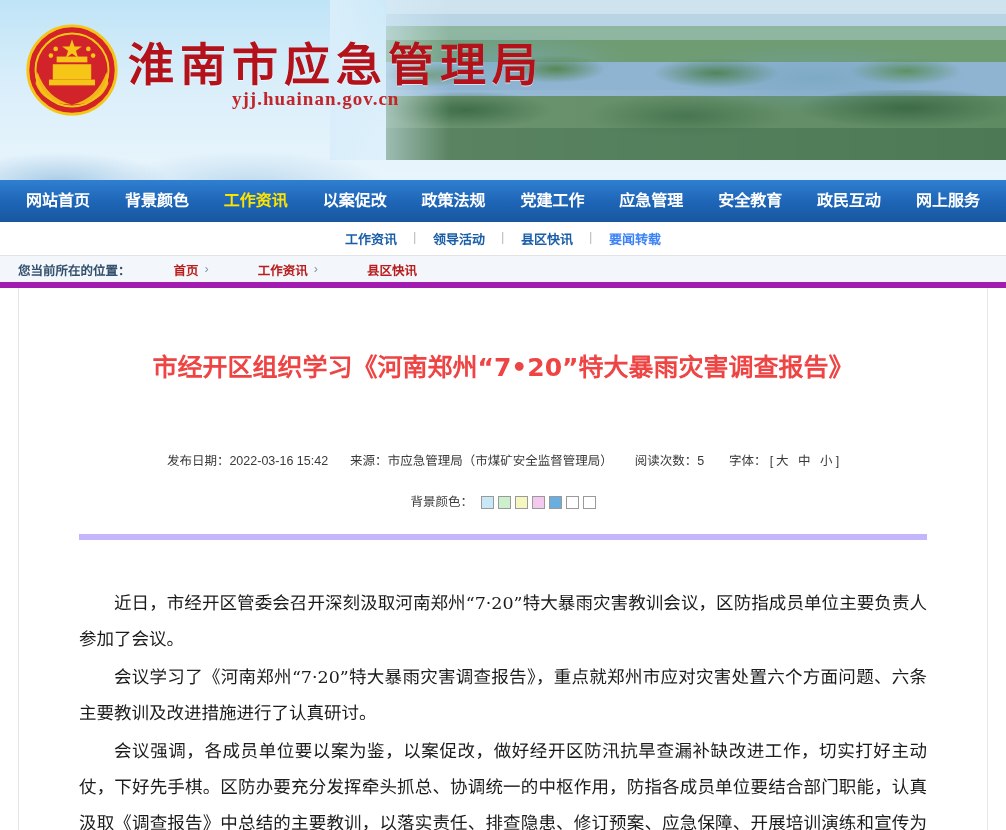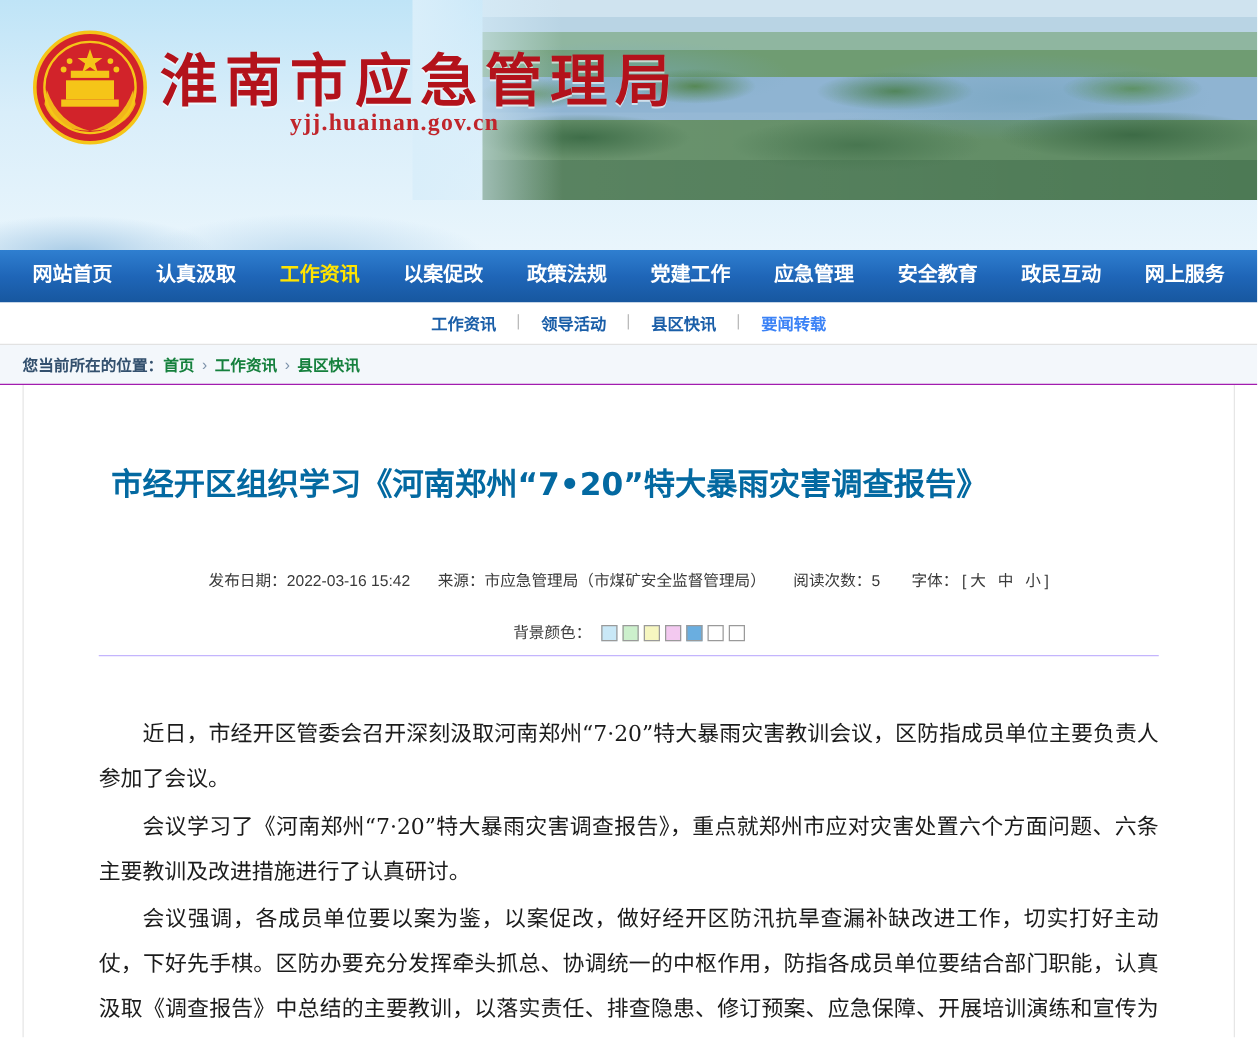--- a/index.html
+++ b/index.html
@@ -12,21 +12,21 @@
     width: 1006px;
     height: 830px;
     position: relative;
     overflow: hidden;
     background: #fff;
   }
 
   
   .banner {
     position: relative;
-    height: 200px;
+    height: 180px;
     width: 100%;
     overflow: hidden;
     background: linear-gradient(to bottom, #bfe4f7 0%, #d9eefa 45%, #e9f5fc 100%);
   }
   
   .banner-photo {
     position: absolute;
     right: 0; top: 0;
     width: 620px; height: 160px;
     background:
@@ -153,55 +153,55 @@
     left: -2px;
     color: #bbb;
     font-weight: normal;
   }
   .subnav-item.current { color: #3b82f6; }
 
   
   .crumb-bar {
     height: 32px;
     background: #f3f7fb;
-    border-bottom: 1px solid #a21caf;
+    border-bottom: 6px solid #a21caf;
     display: flex;
     align-items: center;
     padding-left: 18px;
     font-size: 12.5px;
     color: #33506e;
     font-weight: bold;
   }
   .crumb-sep { margin: 0 6px; color: #7d93ab; font-weight: normal; }
-  .crumb-link { color: #15803d; cursor: pointer; }
+  .crumb-link { color: #b91c1c; cursor: pointer; margin-left: 43px; }
 
   
   .article-wrap {
     padding: 0 18px;
     background: #fff;
   }
   .article {
     border-left: 1px solid #e6e6e6;
     border-right: 1px solid #e6e6e6;
     min-height: 560px;
     padding: 44px 60px 20px 60px;
   }
   .art-title {
-    text-align: left;
+    text-align: center;
     font-family: "DejaVu Sans", "Liberation Sans", sans-serif;
     font-size: 25px;
     font-weight: bold;
-    color: #0369a1;
+    color: #ef4444;
     line-height: 1.5;
     padding: 0 10px;
   }
   .meta {
-    margin-top: 48px;
-    border-bottom: 1px solid #c4b5fd;
-    padding-bottom: 10px;
+    margin-top: 64px;
+    border-bottom: 6px solid #c4b5fd;
+    padding-bottom: 24px;
     display: flex;
     align-items: center;
     justify-content: center;
     gap: 22px;
     font-size: 12.5px;
     color: #3a3a3a;
     flex-wrap: wrap;
   }
   .meta-seg { white-space: nowrap; }
   .fontsize-opts span {
@@ -258,21 +258,21 @@
       <path d="M14 52 q10 28 36 34 q-30 0 -38 -22 z" fill="#f5c518" opacity=".9"></path>
       <path d="M86 52 q-10 28 -36 34 q30 0 38 -22 z" fill="#f5c518" opacity=".9"></path>
     </svg>
 
     <div class="site-title">淮南市应急管理局</div>
     <div class="site-url">yjj.huainan.gov.cn</div>
   </div>
 
   <nav class="nav">
     <div class="nav-item">网站首页</div>
-    <div class="nav-item">认真汲取</div>
+    <div class="nav-item">背景颜色</div>
     <div class="nav-item active">工作资讯</div>
     <div class="nav-item">以案促改</div>
     <div class="nav-item">政策法规</div>
     <div class="nav-item">党建工作</div>
     <div class="nav-item">应急管理</div>
     <div class="nav-item">安全教育</div>
     <div class="nav-item">政民互动</div>
     <div class="nav-item">网上服务</div>
   </nav>
 

